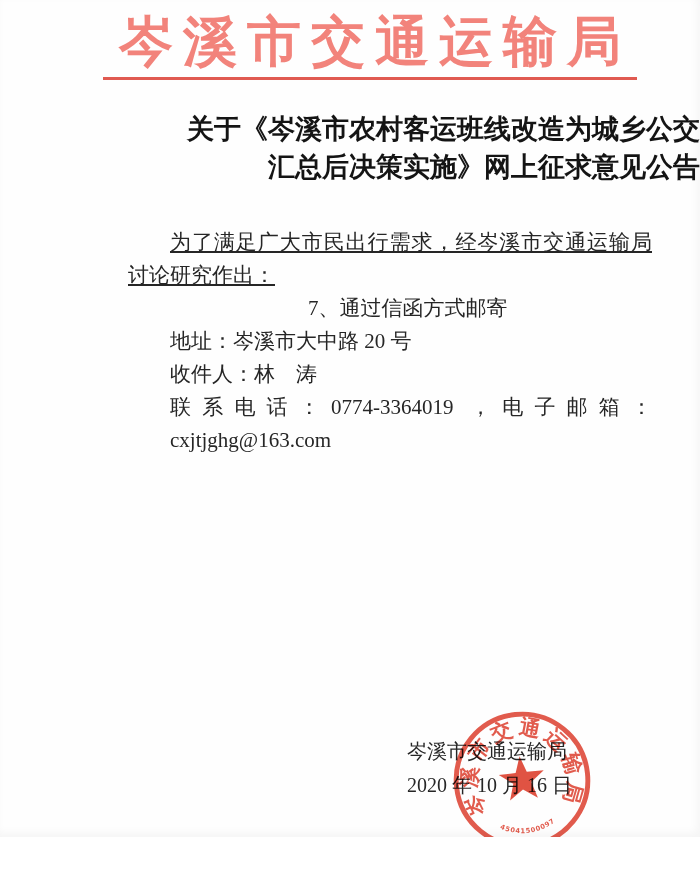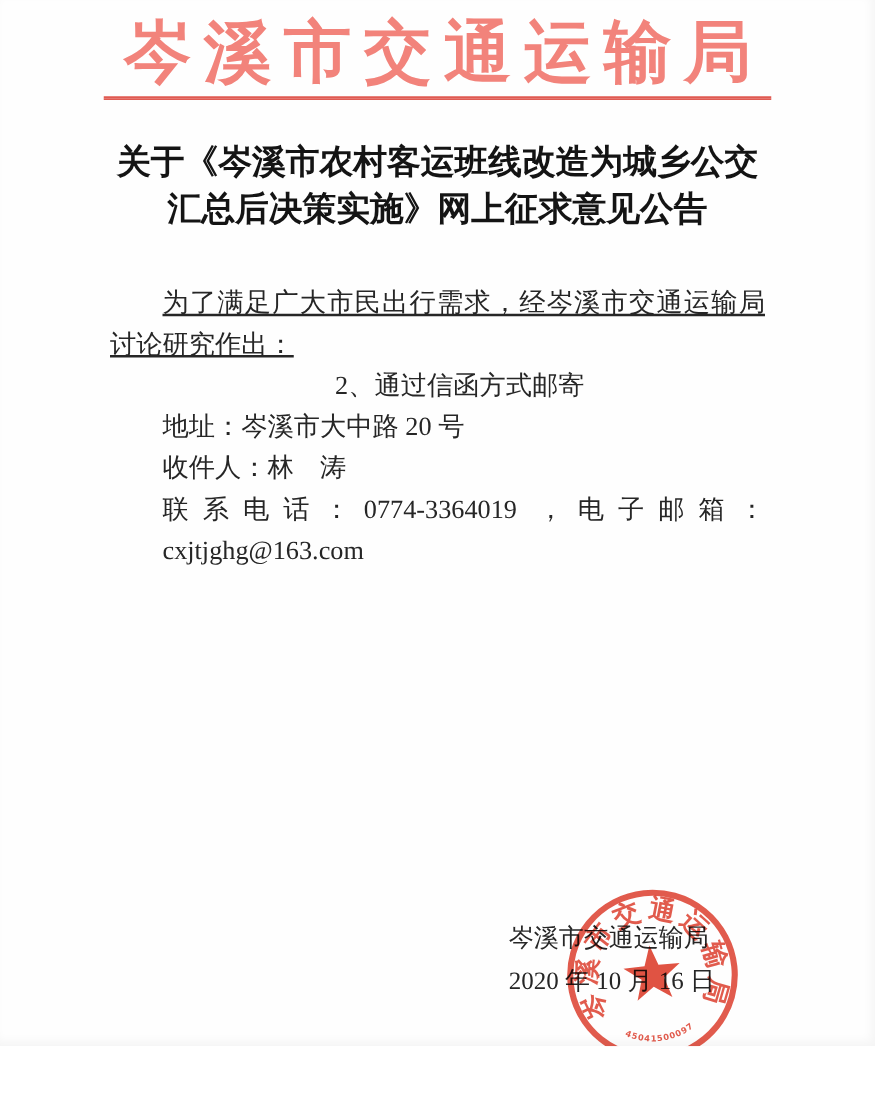--- a/index.html
+++ b/index.html
@@ -14,20 +14,21 @@
   body { font-family: "Liberation Serif", "DejaVu Serif", serif; }
 
   .page {
     position: relative;
     width: 700px;
     height: 837px;
     background: var(--paper);
     overflow: hidden;
     margin: 0 auto;
     box-shadow: inset -3px -4px 8px rgba(0,0,0,0.04);
+    padding-left: 40px;
   }
 
   
   .letterhead { padding-top: 10px; text-align: center; }
   .agency {
     font-size: 54px;
     line-height: 64px;
     font-weight: 700;
     color: var(--letterhead-red);
     letter-spacing: 10px;
@@ -38,21 +39,21 @@
     width: 534px;
     margin: 3px auto 0;
     height: 3px;
     border-top: 2px solid var(--rule-red);
     border-bottom: 1px solid var(--rule-red);
   }
 
   
   .doc-title {
     margin-top: 30px;
-    text-align: center;
+    text-align: right;
     font-size: 27px;
     line-height: 38px;
     font-weight: 700;
     color: #141414;
   }
   .t-line { display: block; }
 
   
   .body {
     margin: 40px 88px 0;
@@ -119,21 +120,21 @@
     <div class="red-rule"></div>
   </header>
 
   <h1 class="doc-title">
     <span class="t-line">关于《岑溪市农村客运班线改造为城乡公交</span>
     <span class="t-line">汇总后决策实施》网上征求意见公告</span>
   </h1>
 
   <main class="body">
     <p class="para">为了满足广大市民出行需求，经岑溪市交通运输局讨论研究作出：</p>
-    <div class="info-line method2">2、通过信函方式邮寄</div>
+    <div class="info-line method2">7、通过信函方式邮寄</div>
     <div class="info-line">地址：岑溪市大中路 20 号</div>
     <div class="info-line">收件人：林　涛</div>
     <div class="info-line">联系电话：0774-3364019 ，电子邮箱：cxjtjghg@163.com</div>
   </main>
 
   <div class="signature">
     <div>岑溪市交通运输局</div>
     <div>2020 年 10 月 16 日</div>
   </div>
 

